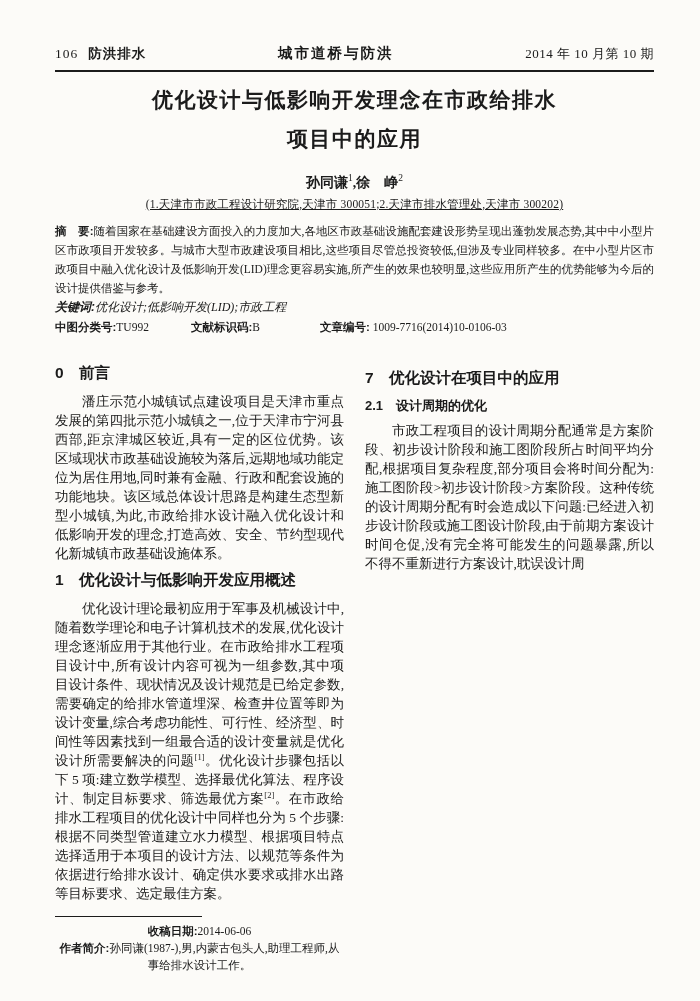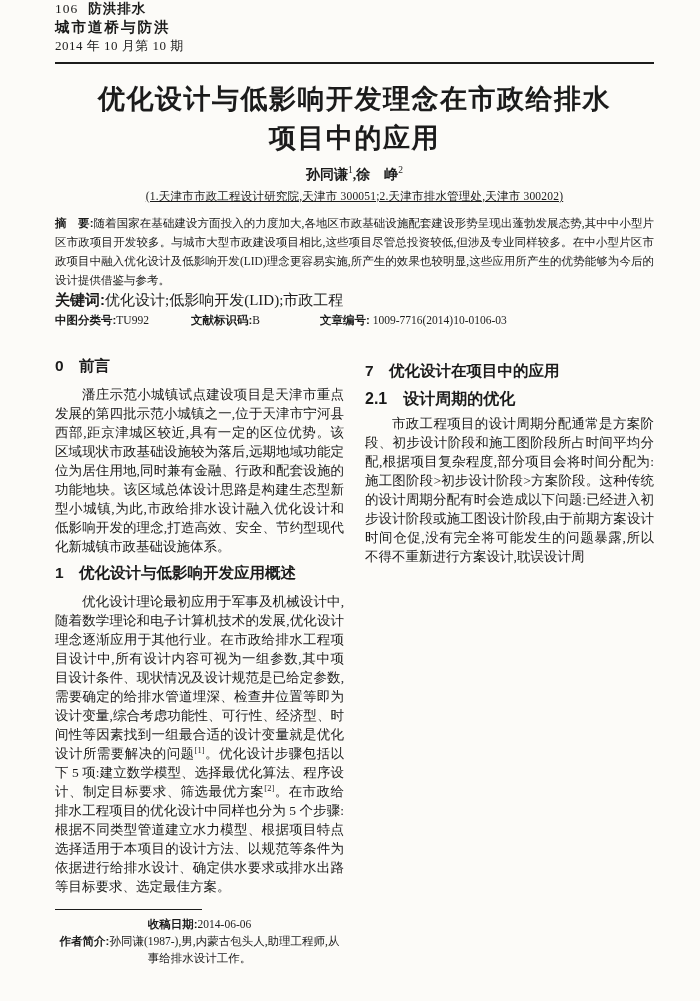--- a/index.html
+++ b/index.html
@@ -10,62 +10,61 @@
     margin:0 auto;
     background:#fcfbf8;
     color:#1b1b1b;
     font-family:"Liberation Serif","DejaVu Serif",serif;
     overflow:hidden;
     box-sizing:border-box;
     padding:0 46px 0 55px;
   }
   
   .running-head{
-    padding-bottom:7px;
+    padding-top:44px;padding-bottom:7px;
     border-bottom:2px solid #1c1c1c;
     display:flex;align-items:baseline;justify-content:space-between;
     font-size:13px;
-    flex-direction:column;
   }
   .rh-left{display:flex;align-items:baseline;gap:10px;}
   .rh-pagenum{font-size:13.5px;letter-spacing:1px;}
   .rh-column{font-family:"Liberation Sans","DejaVu Sans",sans-serif;font-weight:bold;font-size:13.5px;letter-spacing:1px;}
   .rh-journal{font-weight:bold;font-size:14.5px;letter-spacing:2px;}
   .rh-issue{font-size:13px;letter-spacing:0.5px;}
   
   .paper-title{
-    margin-top:16px;
+    margin-top:8px;
     text-align:center;
     font-family:"Liberation Sans","DejaVu Sans",sans-serif;
     font-weight:bold;
-    font-size:27px;line-height:39px;letter-spacing:1.5px;
+    font-size:21px;line-height:39px;letter-spacing:1.5px;
   }
-  .authors-line{margin-top:7px;text-align:center;font-size:14px;font-weight:bold;}
+  .authors-line{margin-top:15px;text-align:center;font-size:14px;font-weight:bold;}
   .authors-line sup{font-size:9.5px;font-weight:normal;}
   .affiliation{margin-top:5px;text-align:center;font-size:11.5px;letter-spacing:0.2px;text-decoration:underline;}
   
   .abstract-block{margin-top:10px;font-size:11.5px;line-height:19px;text-align:justify;}
   .lbl{font-family:"Liberation Sans","DejaVu Sans",sans-serif;font-weight:bold;}
-  .keywords-line{font-size:15px;line-height:19px;text-align:left;}
+  .keywords-line{font-size:12px;line-height:19px;text-align:left;font-style:italic;}
   .meta-row{font-size:11.5px;line-height:20px;display:flex;}
   .meta-item.m1{margin-right:42px;}
   .meta-item.m2{margin-right:60px;}
   
   .columns{margin-top:24px;display:flex;gap:21px;}
   .col{width:289px;font-size:13.5px;line-height:19px;text-align:justify;}
   .col p{margin:0;text-indent:2em;}
   .sec-h{
     font-family:"Liberation Sans","DejaVu Sans",sans-serif;
     font-weight:bold;font-size:15.5px;line-height:20px;
     margin:7px 0 9px;text-indent:0;text-align:left;
   }
   .sec-h.first{margin-top:2px;}
   .subsec-h{
     font-family:"Liberation Sans","DejaVu Sans",sans-serif;
-    font-weight:bold;font-size:16px;line-height:18px;
+    font-weight:bold;font-size:13px;line-height:18px;
     margin:6px 0 6px;text-align:left;
   }
   .col sup{font-size:8.5px;line-height:0;}
   
   .footnote{margin-top:13px;}
   .footnote-rule{width:147px;border-top:1.5px solid #1b1b1b;margin-bottom:6px;}
   .footnote p{margin:0;text-indent:0;font-size:11.5px;line-height:17px;text-align:center;}
 </style>
 </head>
 <body>

